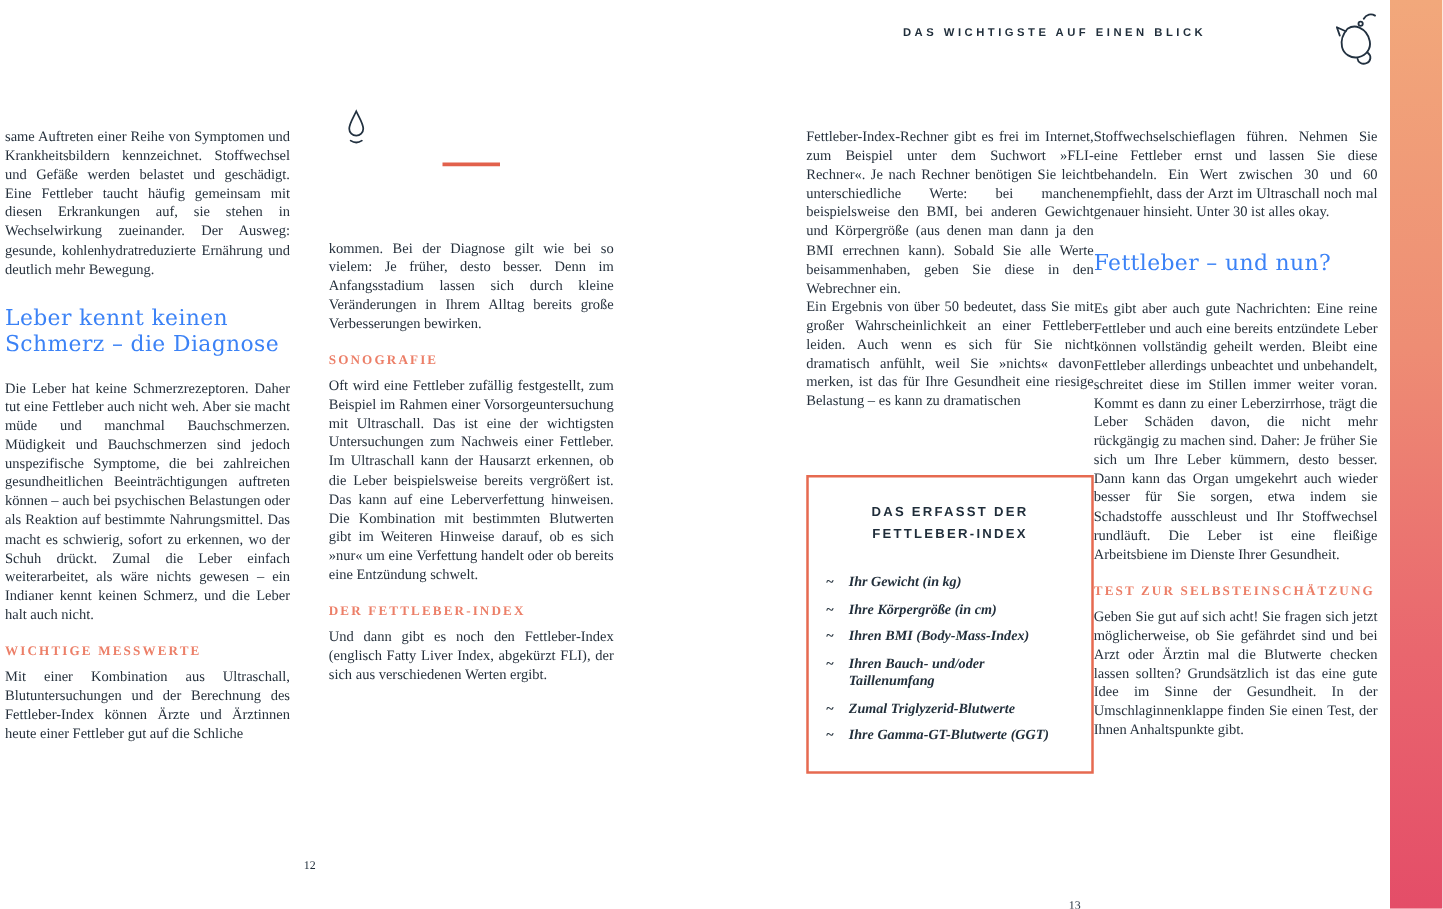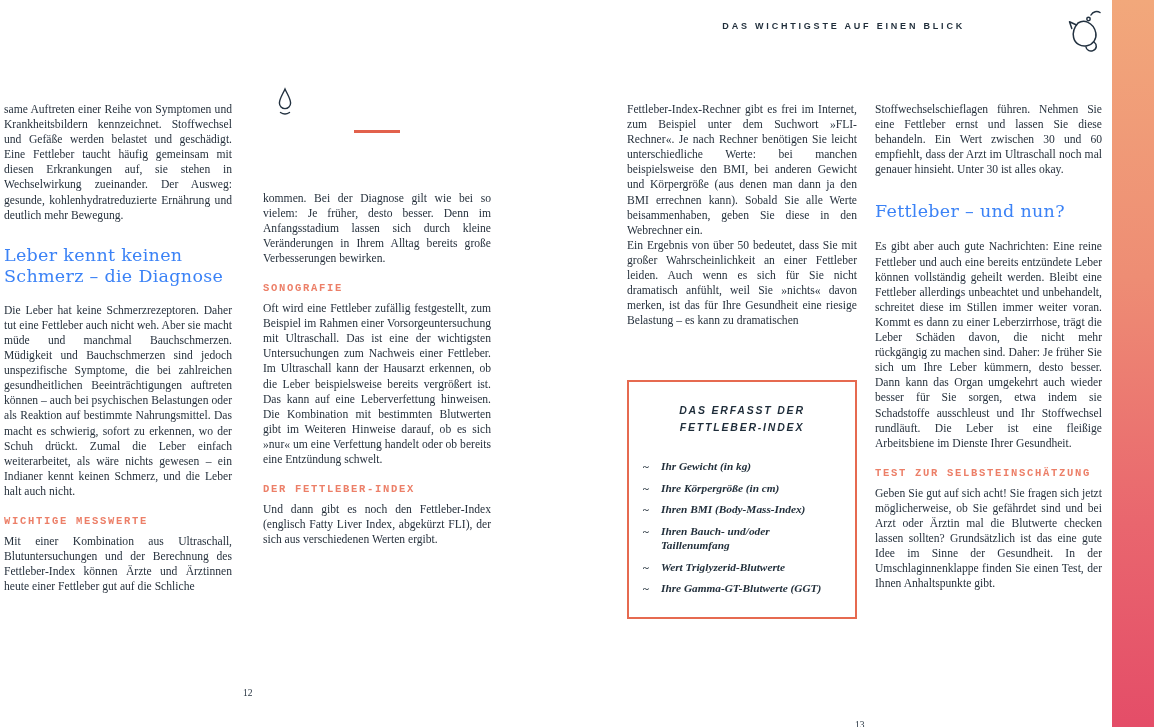--- a/index.html
+++ b/index.html
@@ -23,34 +23,34 @@
   }
   .teapot { position:absolute; top:8px; left:1063px; }
   .col {
     position:absolute; text-align:justify;
     font-size:11.6px; line-height:15.1px;
     hyphens:auto; -webkit-hyphens:auto;
   }
   .col p { margin:0; }
   .col-1 { left:4px;   top:102px; width:228px; }
   .col-2 { left:263px; top:88px;  width:228px; }
-  .col-3 { left:627px; top:102px; width:230px; }
+  .col-3 { left:645px; top:102px; width:230px; }
   .col-4 { left:875px; top:102px; width:227px; }
 
   h2.display {
     font-family:"DejaVu Serif", serif;
     color:#3b82f6; font-weight:normal;
     font-size:17.5px; line-height:21px;
     letter-spacing:0.3px; text-align:left;
   }
   .col-1 h2.display { margin:22px 0 16px; }
   .col-4 h2.display { margin:24px 0 17px; }
 
   h3.kicker {
-    font-family:Liberation Mono, monospace;
+    font-family:Liberation Serif, serif;
     color:#ec7f68; font-weight:bold;
     font-size:10.5px; letter-spacing:1.7px;
     text-align:left; margin:15px 0 5px;
   }
 
   .quote-wrap { position:relative; padding-top:27px; }
   .drop-icon { position:absolute; left:12px; top:-2px; }
   .quote {
     font-style:italic; font-weight:bold;
     text-align:center; font-size:11.8px; line-height:16.8px;
@@ -60,21 +60,21 @@
 
   .fli-box {
     margin-top:52px;
     border:2px solid #e66a50;
     padding:20px 14px 14px;
   }
   .fli-title {
     font-family:"Liberation Sans", sans-serif;
     text-align:center; font-weight:bold;
     font-size:10.5px; letter-spacing:1.8px; line-height:16.5px;
-    color:#1f2d3a; margin-bottom:24px;font-style:italic;
+    color:#1f2d3a; margin-bottom:24px;
   }
   .fli-list { list-style:none; text-align:left; }
   .fli-list li {
     display:flex; gap:8px;
     font-style:italic; font-weight:600;
     font-size:11.3px; line-height:14.5px;
     margin-bottom:7px; color:#23303c;
   }
   .fli-list .tilde { font-style:normal; font-weight:bold; flex:0 0 10px; }
 
@@ -155,21 +155,21 @@
           <span>Ihren BMI (Body-Mass-Index)</span>
         </li>
 
         <li>
           <span class="tilde">~</span>
           <span>Ihren Bauch- und/oder Taillenumfang</span>
         </li>
 
         <li>
           <span class="tilde">~</span>
-          <span>Wert Triglyzerid-Blutwerte</span>
+          <span>Zumal Triglyzerid-Blutwerte</span>
         </li>
 
         <li>
           <span class="tilde">~</span>
           <span>Ihre Gamma-GT-Blutwerte (GGT)</span>
         </li>
       </ul>
   </div>
 </div>
 

